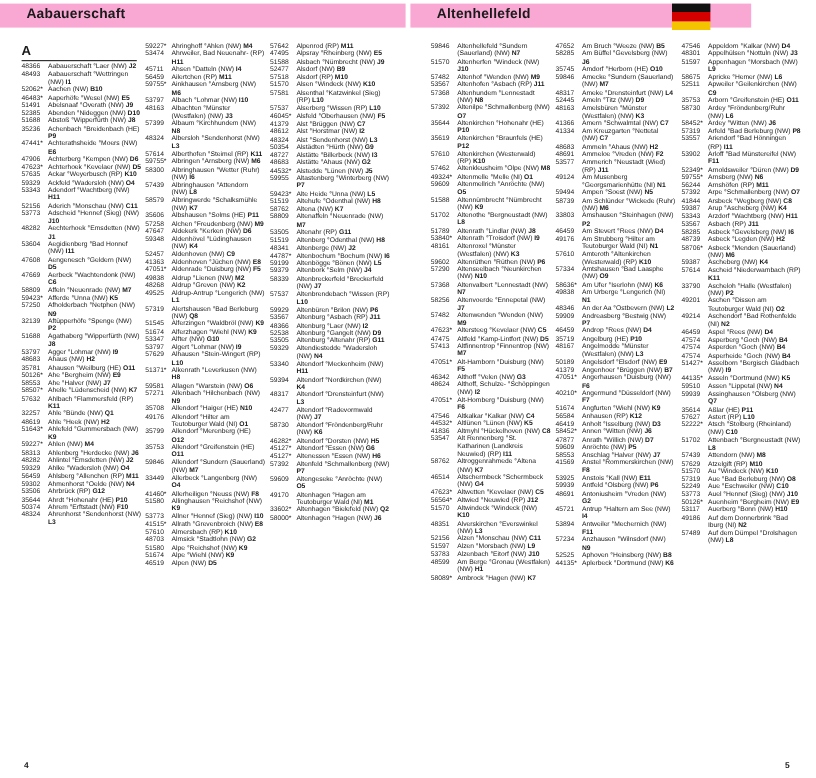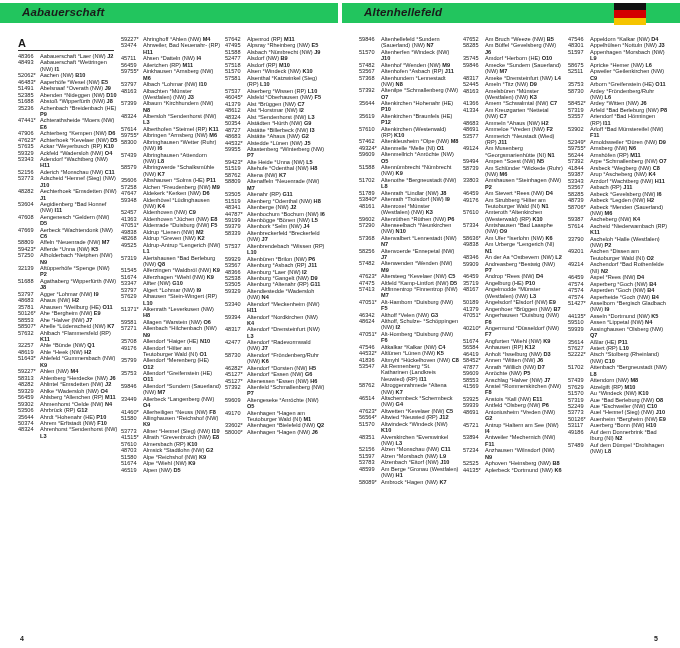--- a/index.html
+++ b/index.html
@@ -1,19 +1,19 @@
 <!DOCTYPE html>
 <html><head>
 <meta charset="utf-8">
 <style>
   html,body{margin:0;padding:0;background:#fff;}
   body{width:680px;height:648px;position:relative;overflow:hidden;font-family:"Liberation Sans",sans-serif;color:#1a1a1a;}
-  .hdr{position:absolute;top:3px;height:20px;background:#22c55e;font-style:italic;}
+  .hdr{position:absolute;top:3px;height:20px;background:#f9a8d4;}
   .hdr.left{left:0;width:338px;}
-  .hdr.right{left:342px;width:338px;}
+  .hdr.right{left:342px;width:284px;}
   .hdr-title{position:absolute;top:3px;font-weight:bold;font-size:11.5px;letter-spacing:0.2px;}
   .hdr.left .hdr-title{left:22px;}
   .hdr.right .hdr-title{left:22px;}
   .flag{position:absolute;right:34px;top:0;width:32px;height:22px;display:flex;flex-direction:column;}
   .flag span{flex:1;}
   .col{position:absolute;top:37px;width:100px;font-size:5.6px;line-height:6.3px;}
   .letter{font-weight:bold;font-size:11px;line-height:12px;border-bottom:0.8px solid #333;margin-bottom:2px;padding-bottom:1px;width:96px;}
   .e{display:flex;margin-bottom:0.2px;}
   .e .z{width:22px;flex:none;white-space:nowrap;}
   .e .n{flex:1;}

